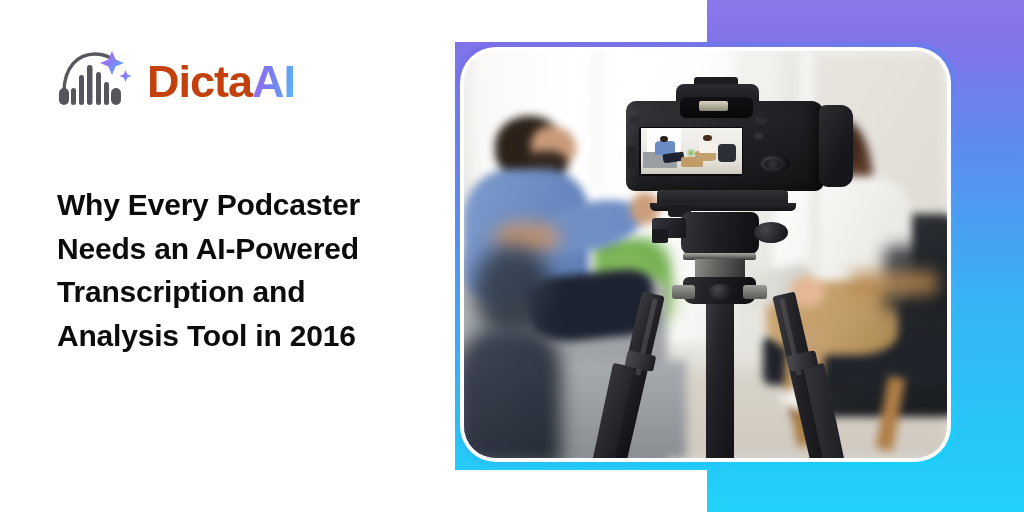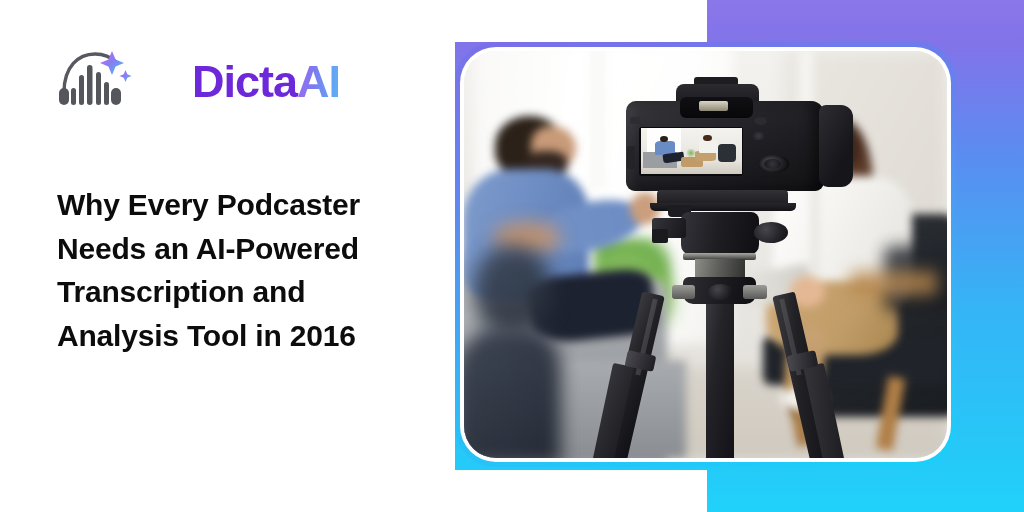--- a/index.html
+++ b/index.html
@@ -449,21 +449,21 @@
   
   .logo-wrap {
     position:absolute; left:57px; top:48px;
     display:flex; align-items:center; gap:14px;
   }
   .logo-mark { position:relative; width:76px; height:66px; }
   .logo-text {
     font-size:45px; font-weight:bold; letter-spacing:-1px;
     line-height:1;
   }
-  .logo-text .dicta { color:#6d28d9;margin-left:45px; }
+  .logo-text .dicta { color:#c2410c; }
   .logo-text .ai {
     background:linear-gradient(95deg,#9b6af0 0%, #7b7bf0 40%, #59b7f4 100%);
     -webkit-background-clip:text; background-clip:text;
     -webkit-text-fill-color:transparent; color:transparent;margin-top:32px;
   }
 
   .headline {
     position:absolute; left:57px; top:183px; width:370px;
     font-size:30px; font-weight:bold; line-height:1.45;
     color:#0c0c0c; letter-spacing:-0.2px;

